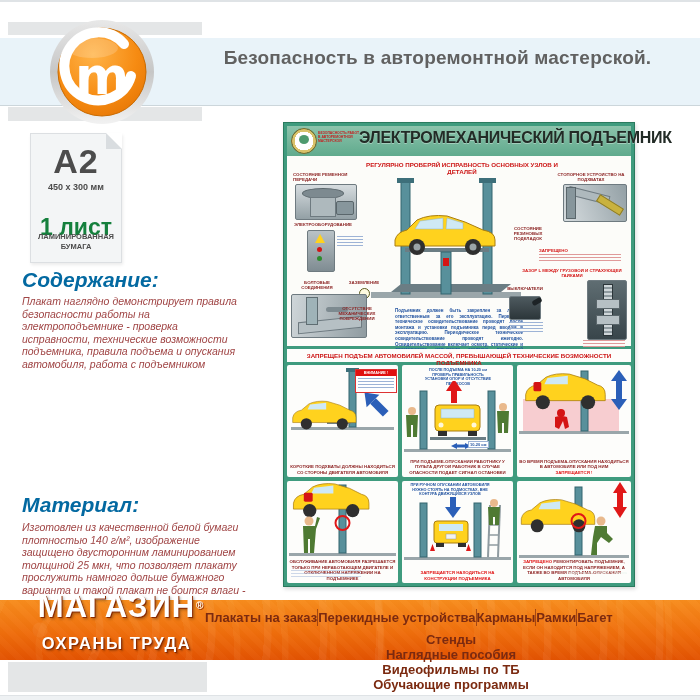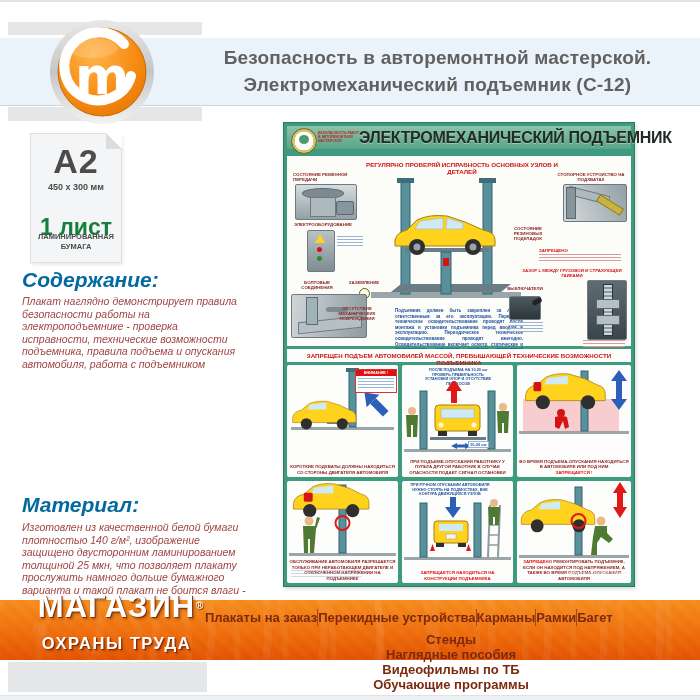--- a/index.html
+++ b/index.html
@@ -26,21 +26,21 @@
   .cardsize{left:0;top:48px;width:100%;text-align:center;font-size:9px;font-weight:bold;color:#4c4c4c;}
   .cardsheets{left:0;top:80px;width:100%;text-align:center;font-size:23px;font-weight:bold;color:#15803d;}
   .cardpaper{left:0;top:98px;width:100%;text-align:center;font-size:7.5px;font-weight:bold;color:#4c4c4c;line-height:10px;}
 
   .secheading{font-style:italic;font-weight:bold;font-size:21px;color:#0369a1;}
   .sectext{font-style:italic;font-size:10.5px;line-height:12.5px;color:#a04545;}
 
   
   .poster{left:283px;top:122px;width:350px;height:463px;background:#3f9b7e;
           border:1px solid #2a7a5e;box-shadow:1px 2px 4px rgba(0,0,0,.15);cursor:pointer;}
-  .pheader{left:3px;top:3px;width:344px;height:23px;background:linear-gradient(#8cc3ab,#57a587);}
+  .pheader{left:3px;top:3px;width:344px;height:36px;background:linear-gradient(#8cc3ab,#57a587);}
   .pemblem{left:4px;top:2px;width:24px;height:24px;border-radius:50%;
            background:radial-gradient(#fff 55%,#d9c26a 56% 70%,#3e8a63 71%);border:1px solid #7a6a2a;}
   .pemblem .inner{position:absolute;left:7px;top:6px;width:10px;height:9px;border-radius:50%;
            background:#4e9a6e;}
   .pbrand{left:31px;top:5px;width:42px;font-size:3.4px;line-height:4.2px;font-weight:bold;color:#c32020;}
   .ptitle{left:72px;top:3px;width:270px;text-align:center;font-size:16px;font-weight:bold;color:#222b26;
           letter-spacing:-0.3px;text-shadow:0 1px 0 rgba(255,255,255,.35);white-space:nowrap;}
   .sect1{left:3px;top:33px;width:344px;height:190px;background:#fcfcf9;}
   .redhead{color:#cc1515;font-weight:bold;font-size:6.2px;text-align:center;}
   .plabel{color:#8b2222;font-weight:bold;font-size:4.4px;line-height:5.2px;text-align:center;}
@@ -81,21 +81,20 @@
 </head>
 <body>
 
 <div class="page">
 
   <div class="abs topline"></div>
   <div class="abs grayblock" style="left:8px;top:22px;width:194px;height:13px;"></div>
   <div class="abs titleband"></div>
   <div class="abs title">
     <div>Безопасность в авторемонтной мастерской.</div>
-    <div>Электромеханический подъемник (С-12)</div>
   </div>
   <div class="abs grayblock" style="left:8px;top:107px;width:194px;height:14px;"></div>
 
   <div class="abs logo">
     <svg width="108" height="108" viewBox="0 0 108 108">
       <defs>
         <linearGradient id="ring" x1="0" y1="0" x2="0" y2="1">
           <stop offset="0" stop-color="#e8e8e8"></stop>
             <stop offset=".5" stop-color="#c6c6c6"></stop>
             <stop offset="1" stop-color="#f2f2f2"></stop>

